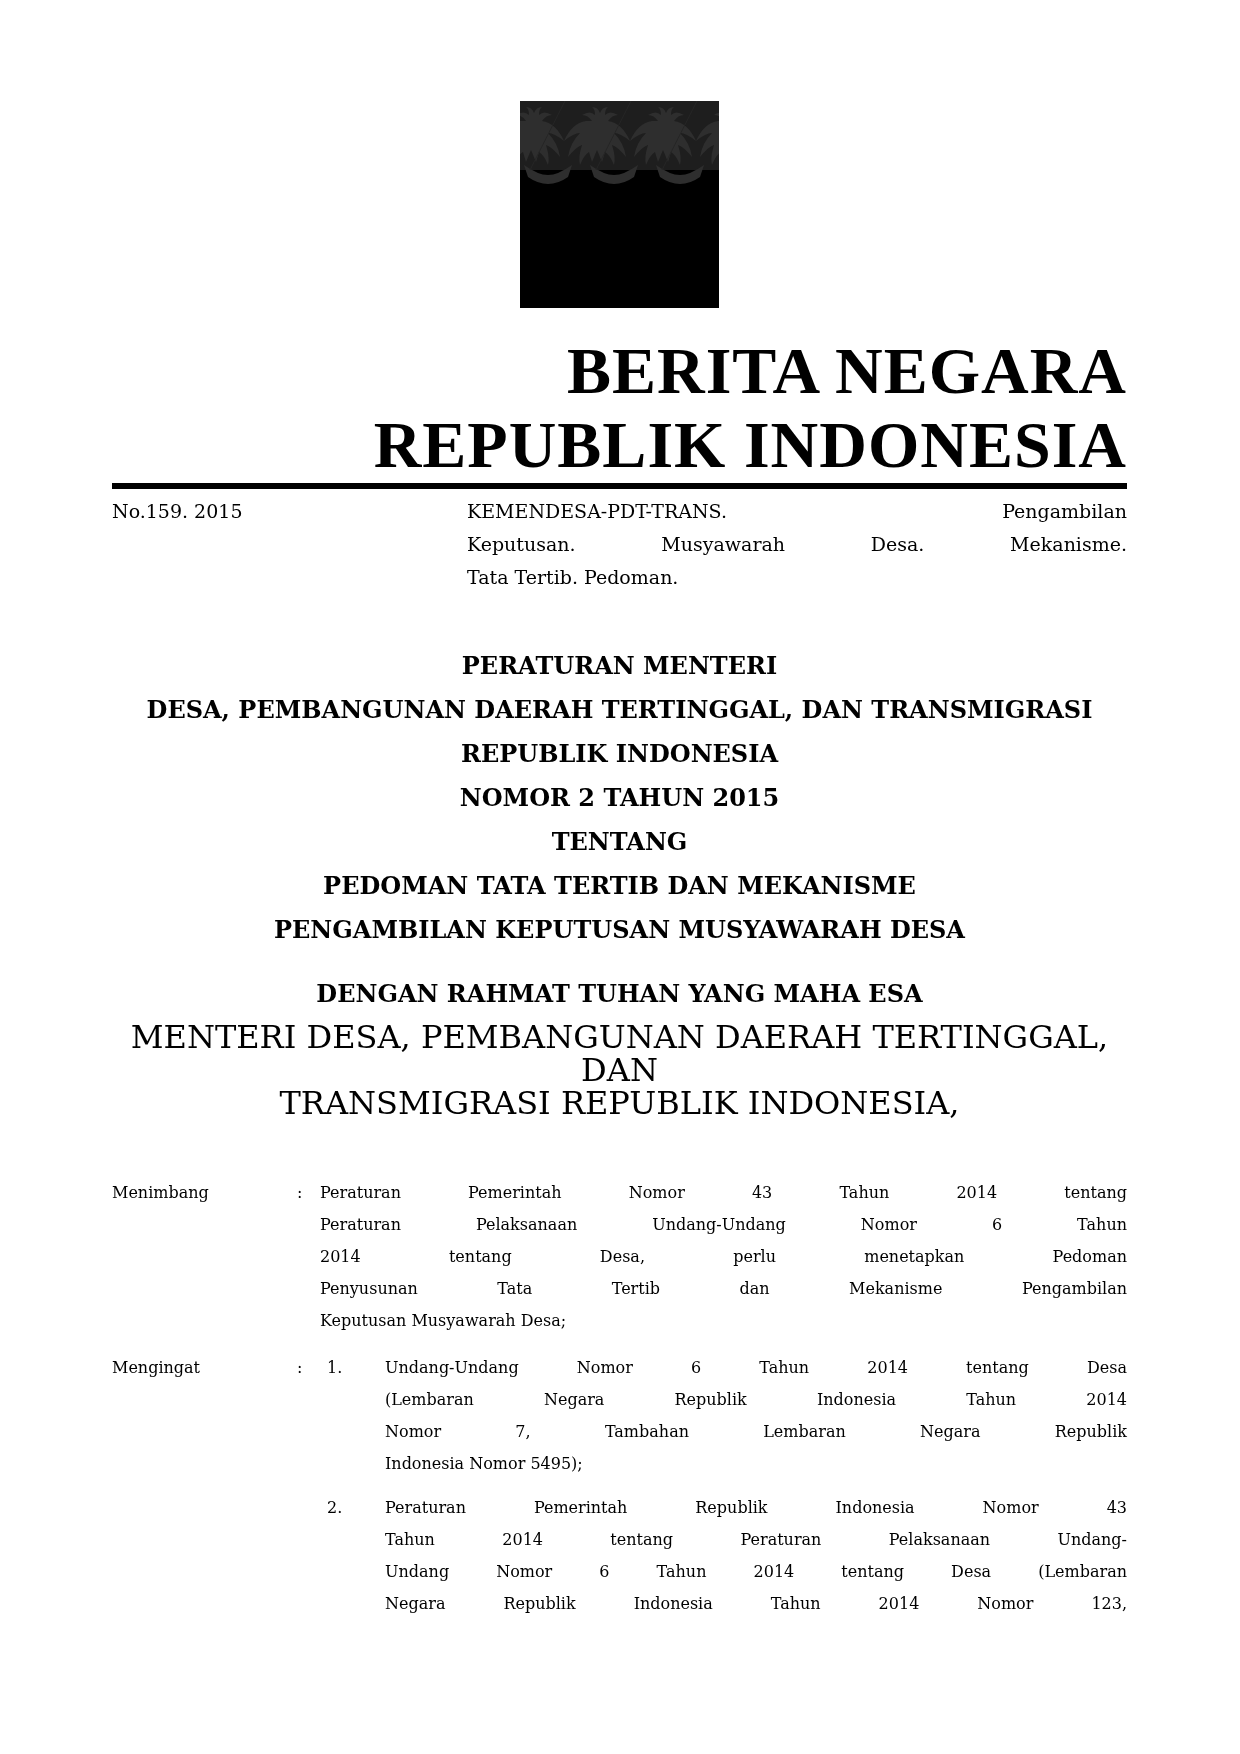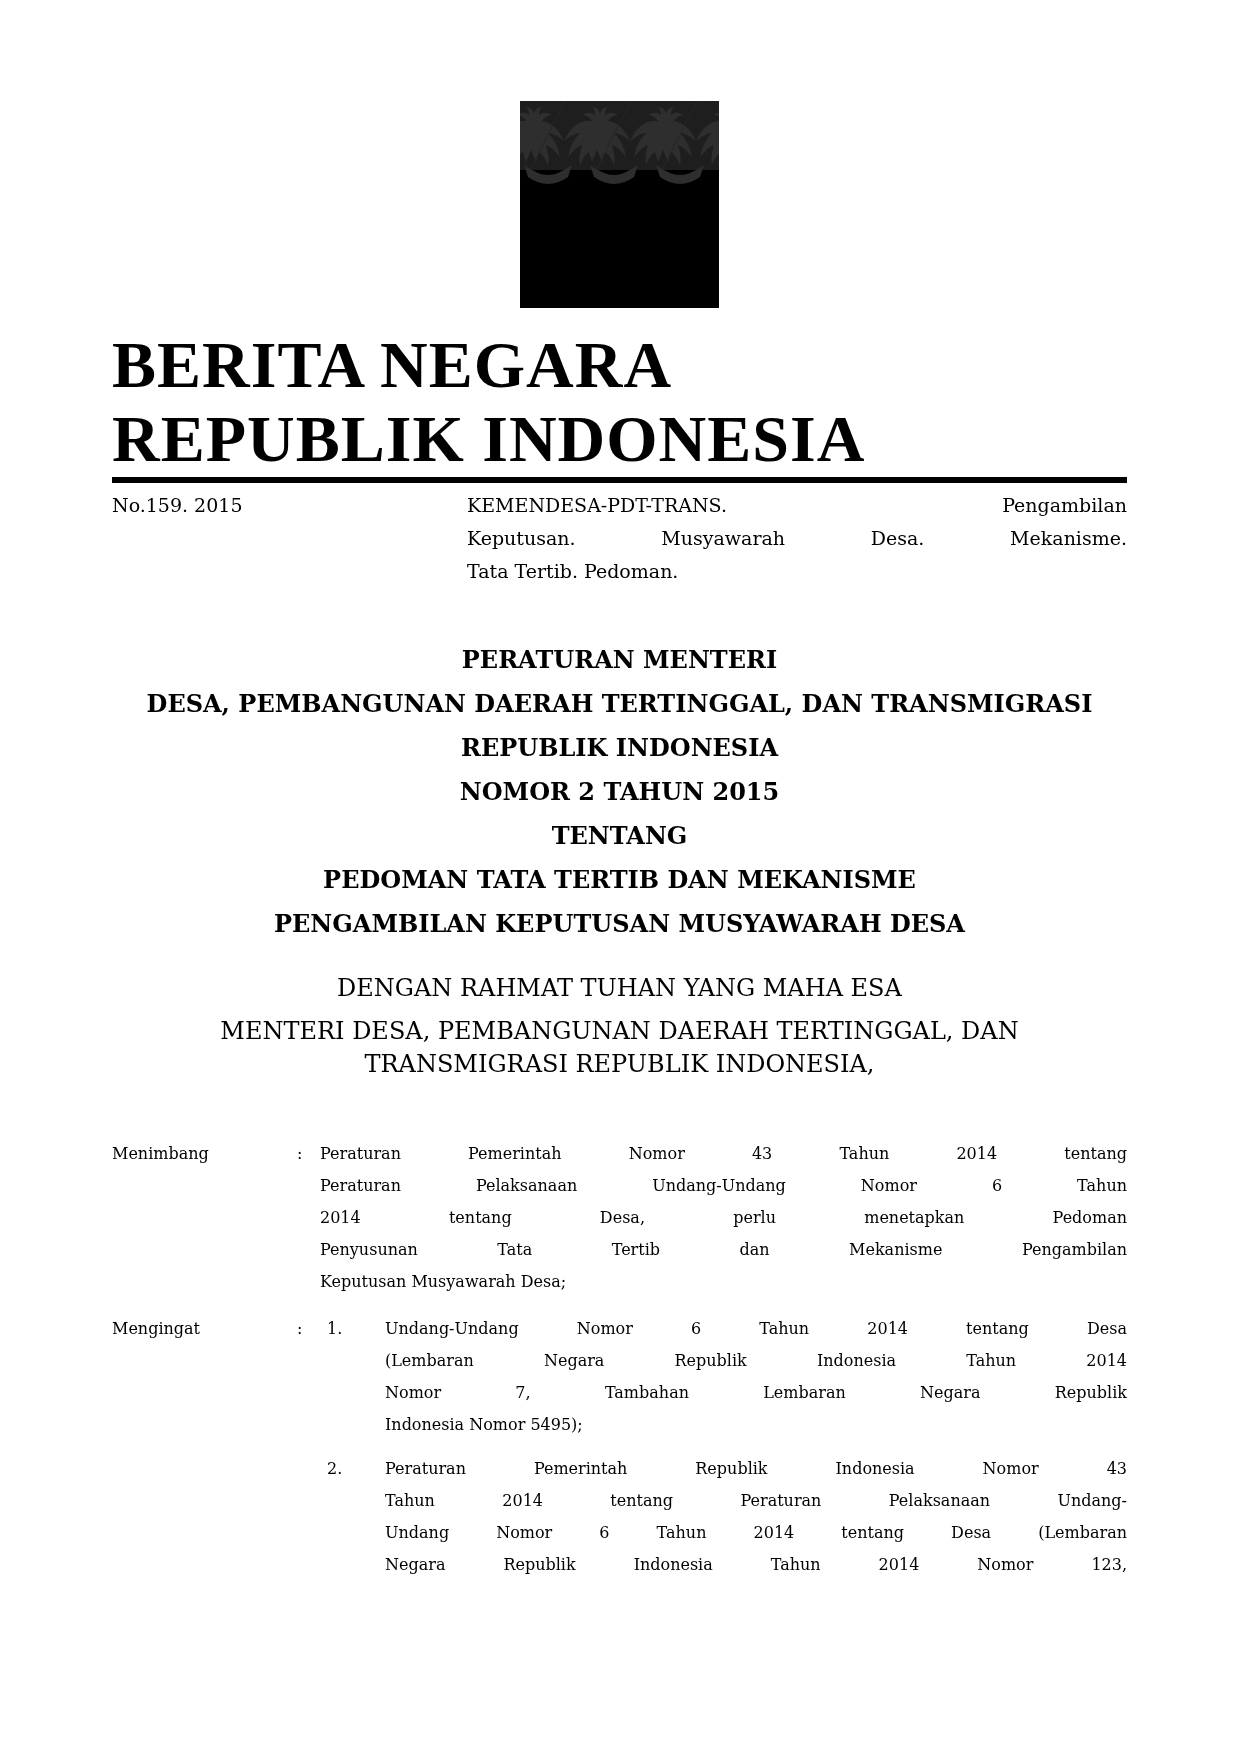--- a/index.html
+++ b/index.html
@@ -19,26 +19,26 @@
 
   
   .emblem {
     width: 199px; height: 207px;
     margin: 101px auto 0 auto;
     display: block;
   }
 
   
   .gazette-title {
-    margin-top: 20px;
+    margin-top: 26px;
     font-family: "Liberation Serif", serif;
     font-weight: bold;
     font-size: 66px;
     line-height: 74px;
-    text-align: left;
+    text-align: right;
     letter-spacing: 1px;
     white-space: nowrap;
   }
 
   .head-rule {
     margin-top: 1px;
     height: 6px;
     background: #000000;
   }
 
@@ -70,24 +70,25 @@
     font-size: 24px;
     line-height: 44px;
     text-align: center;
     font-weight: bold;
   }
   .invocation {
     margin-top: 20px;
     font-size: 24px;
     line-height: 44px;
     text-align: center;
+    font-weight: bold;
   }
   .official {
     margin-top: 5px;
-    font-size: 24px;
+    font-size: 32px;
     line-height: 33px;
   }
 
   
   .clause-row {
     display: grid;
     grid-template-columns: 185px 23px 1fr;
     font-size: 16px;
     line-height: 32px;
   }

